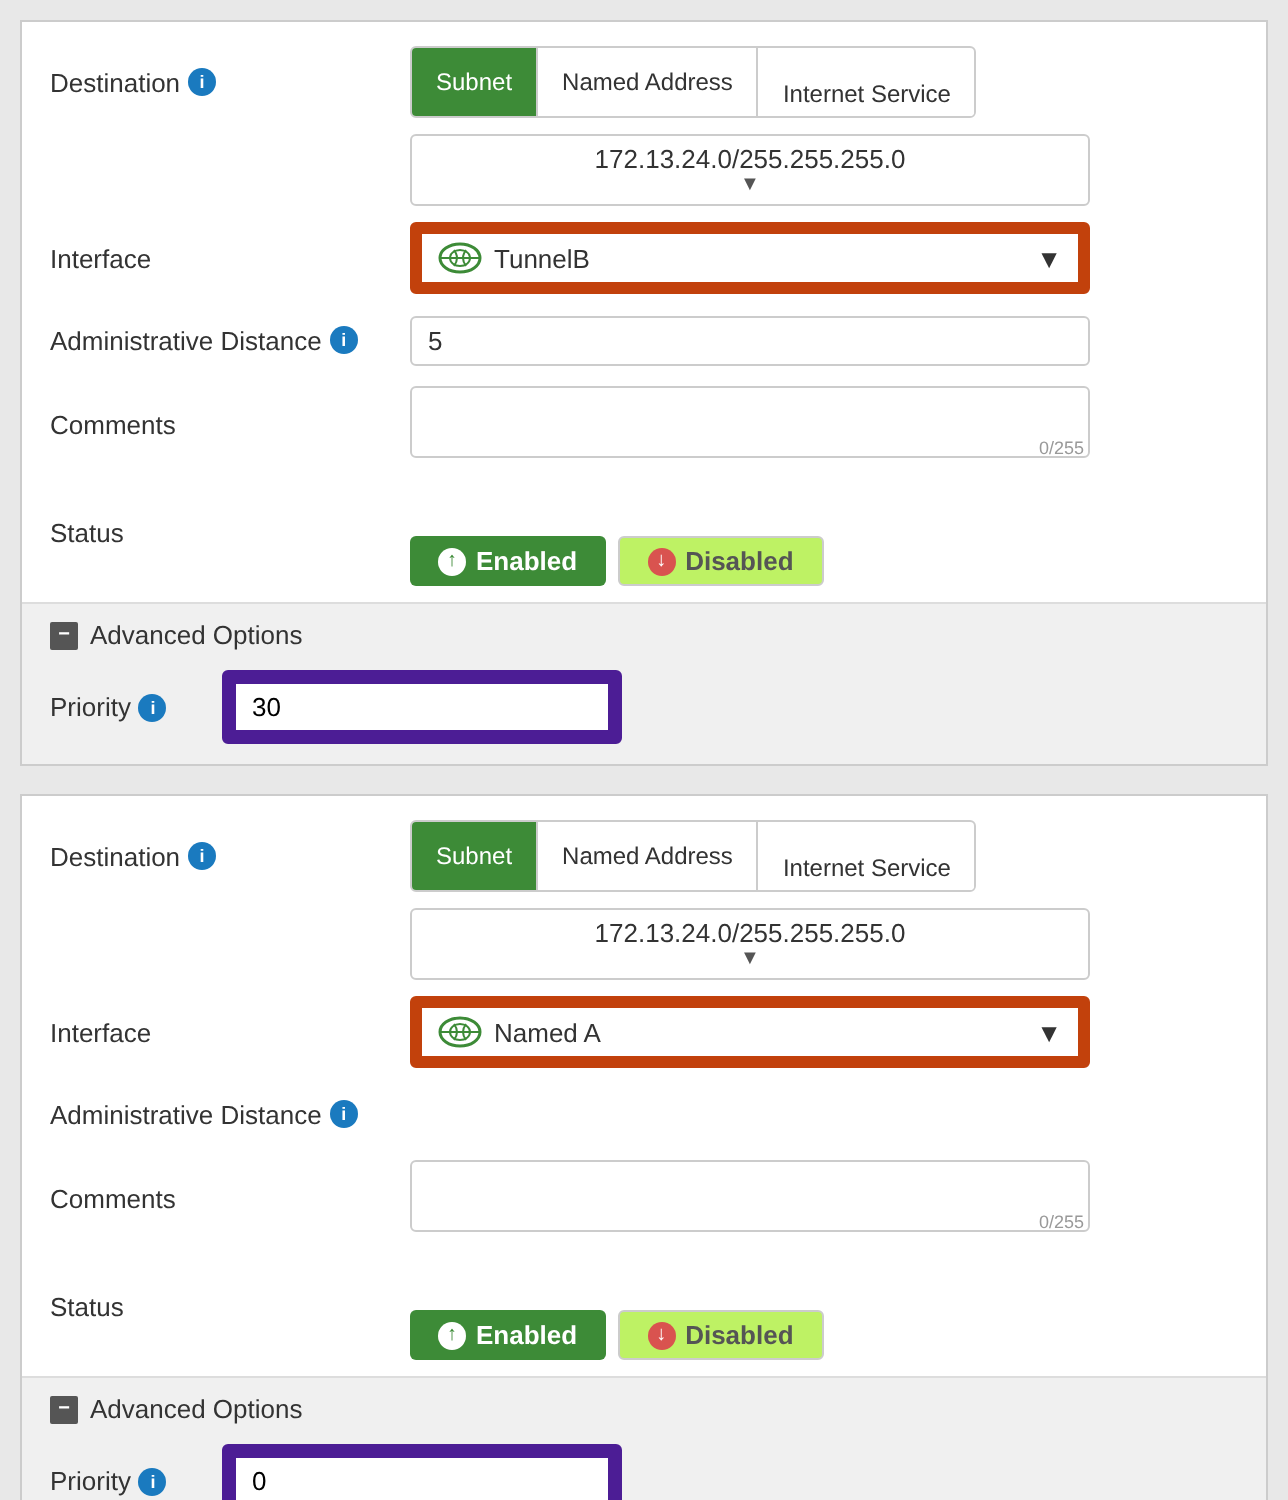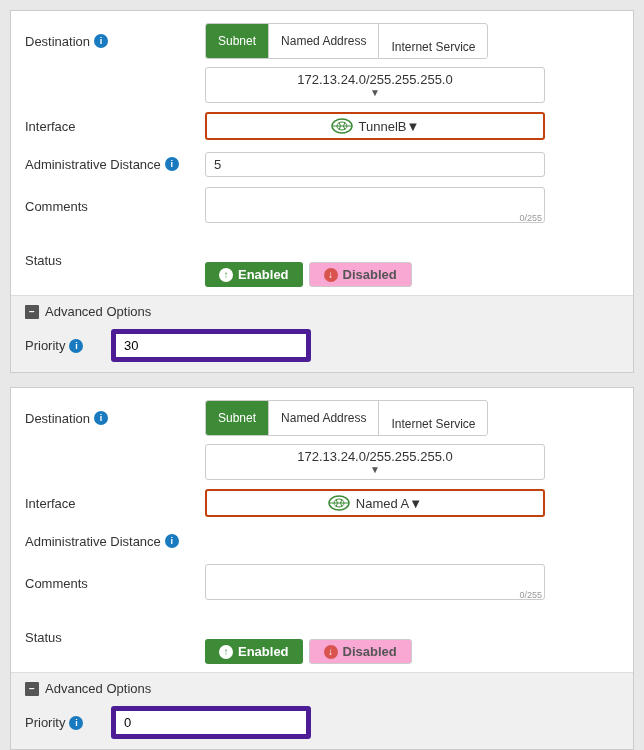--- a/index.html
+++ b/index.html
@@ -86,26 +86,26 @@
       flex-direction: column;
     }
     .select-box .arrow {
       font-size: 10px;
       color: #555;
     }
     
     .interface-select {
       display: flex;
       align-items: center;
-      border: 2px solid #c2410c;
+      border: 6px solid #c2410c;
       border-radius: 3px;
       background: #fff;
       padding: 4px 8px;
       width: 340px;
-      justify-content: center;
+      justify-content: space-between;
       cursor: pointer;
       font-size: 13px;
       color: #333;
     }
     .interface-select .if-left {
       display: flex;
       align-items: center;
       gap: 6px;
     }
     .tunnel-icon {
@@ -161,21 +161,21 @@
       border: none;
       cursor: pointer;
       font-size: 13px;
       font-weight: bold;
     }
     .status-btn.enabled {
       background: #3d8b37;
       color: #fff;
     }
     .status-btn.disabled {
-      background: #f9a8d4;
+      background: #bef264;
       color: #555;
       border: 1px solid #ccc;
     }
     .status-icon-enabled {
       width: 14px;
       height: 14px;
       background: #fff;
       border-radius: 50%;
       display: inline-flex;
       align-items: center;
@@ -237,21 +237,21 @@
     }
     .priority-label {
       display: flex;
       align-items: center;
       gap: 4px;
       width: 80px;
       color: #333;
       font-size: 13px;
     }
     .priority-input {
-      border: 5px solid #4c1d95;
+      border: 7px solid #4c1d95;
       border-radius: 3px;
       padding: 4px 8px;
       font-size: 13px;
       width: 200px;
       background: #fff;
     }
   </style>
 </head>
 <body>
 

